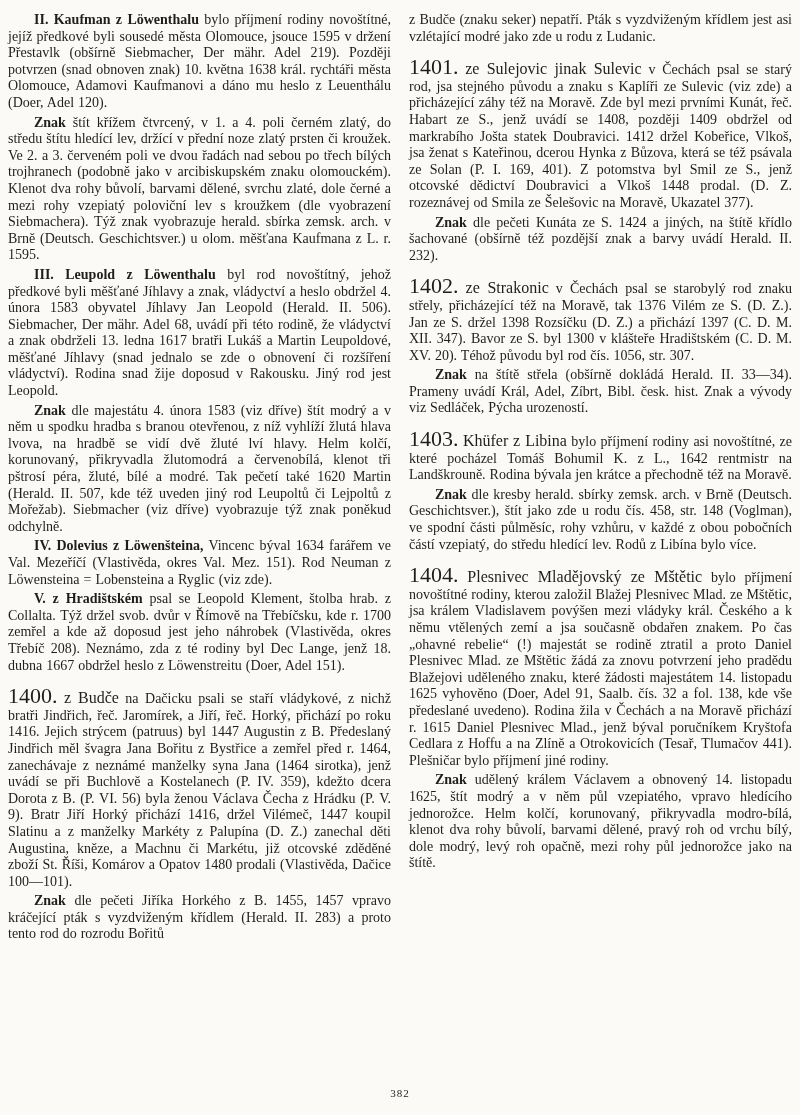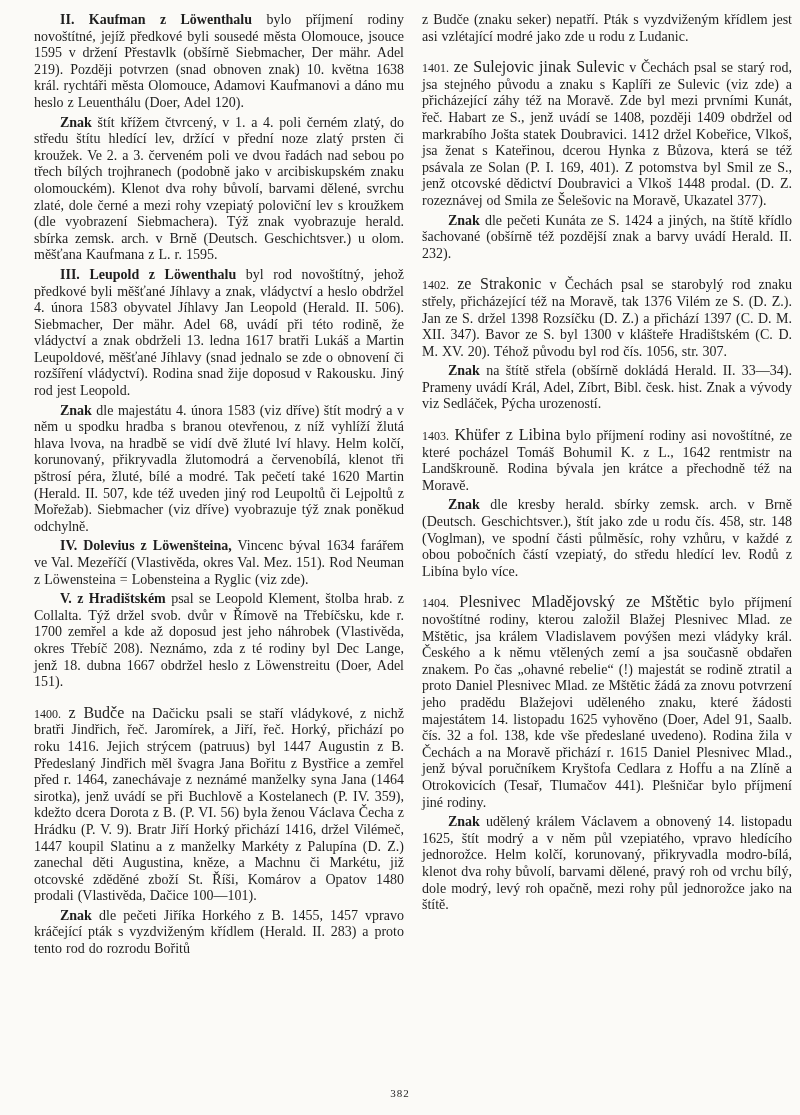--- a/index.html
+++ b/index.html
@@ -13,35 +13,35 @@
     color: var(--ink);
     font-family: "Liberation Serif", "DejaVu Serif", serif;
   }
   .page {
     position: relative;
     width: 800px; height: 1115px;
     box-sizing: border-box;
     padding: 12px 8px 0 8px;
     overflow: hidden;
   }
-  .cols { display: flex; gap: 18px; margin-left: 26px; }
+  .cols { display: flex; gap: 18px; }
   .col {
     flex: 1 1 0;
     min-width: 0;
     font-size: 14px;
     line-height: 16.6px;
     text-align: justify;
     word-spacing: 0.5px;
   }
   p { margin: 0; }
   p.para { text-indent: 26px; margin-top: 3px; }
   p.cont { text-indent: 0; margin-top: 0; }
   p.entry { text-indent: 0; margin-top: 14px; }
   .lead { font-weight: bold; }
-  .enum { font-size: 12px; }
+  .enum { font-size: 22px; }
   .ename { font-weight: normal; font-size: 16px; }
   .pagenum {
     position: absolute;
     bottom: 16px; left: 0; right: 0;
     text-align: center;
     font-size: 11px;
     letter-spacing: 1px;
   }
 </style>
 </head>

